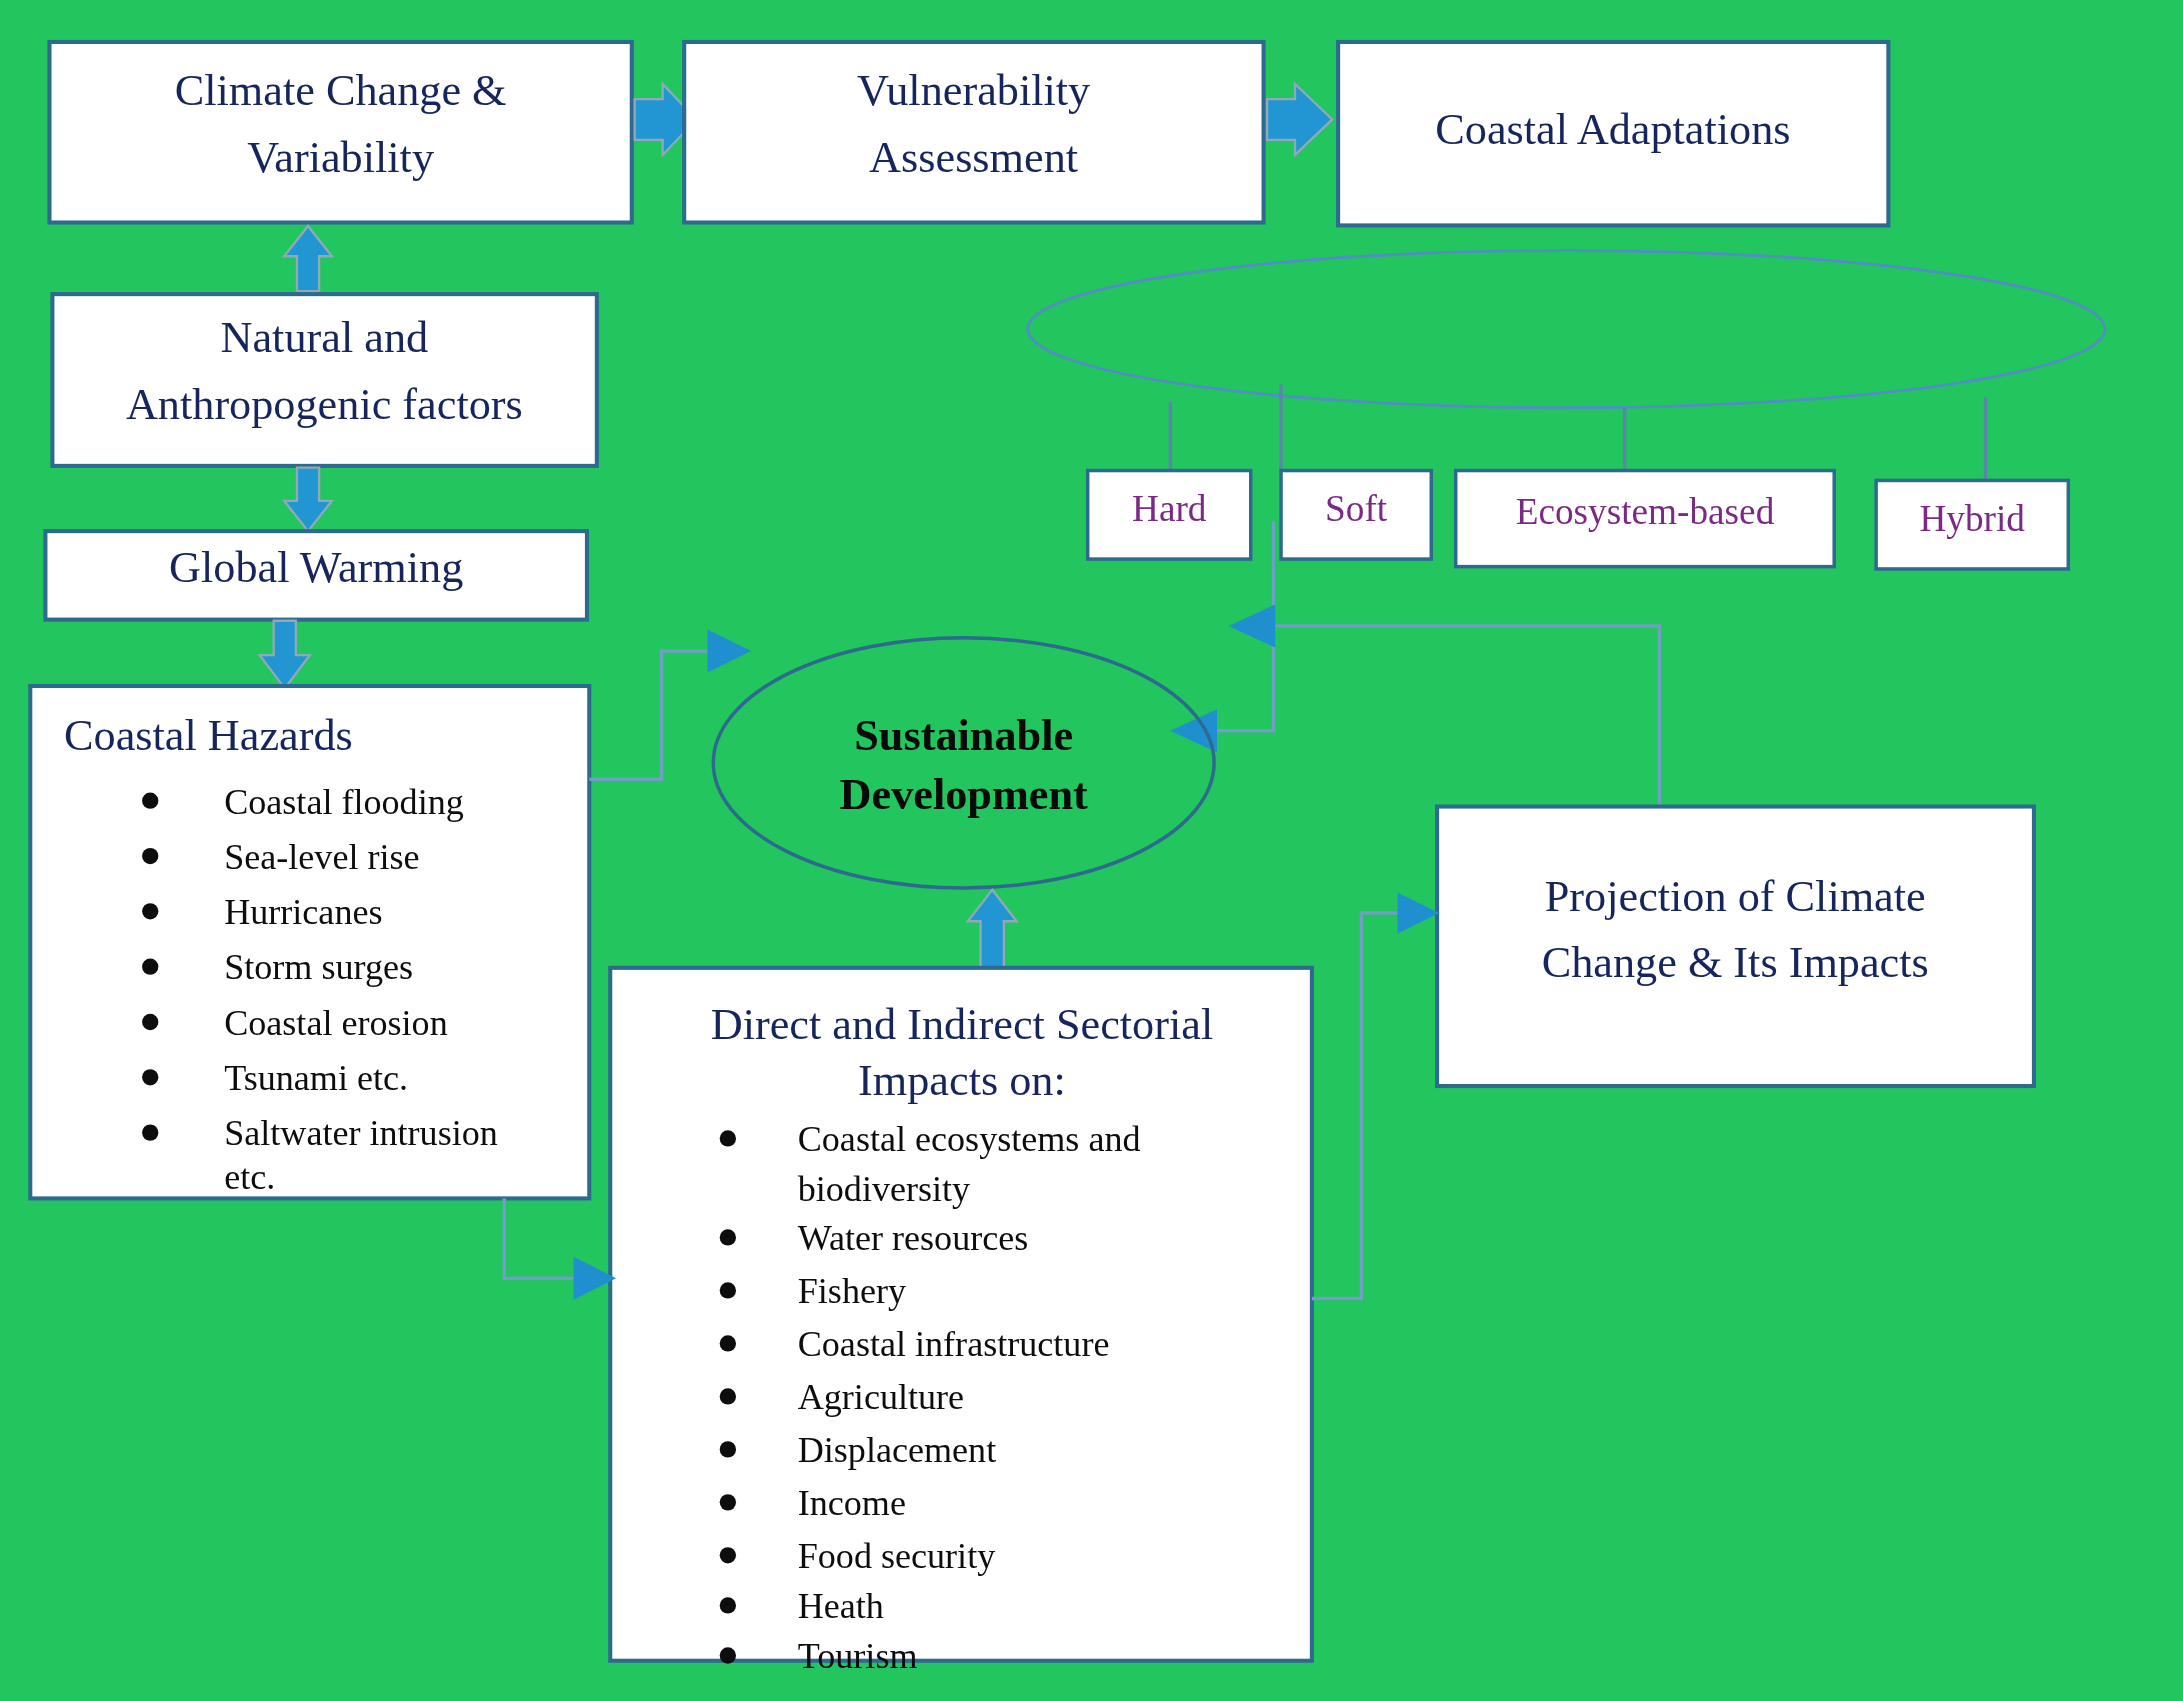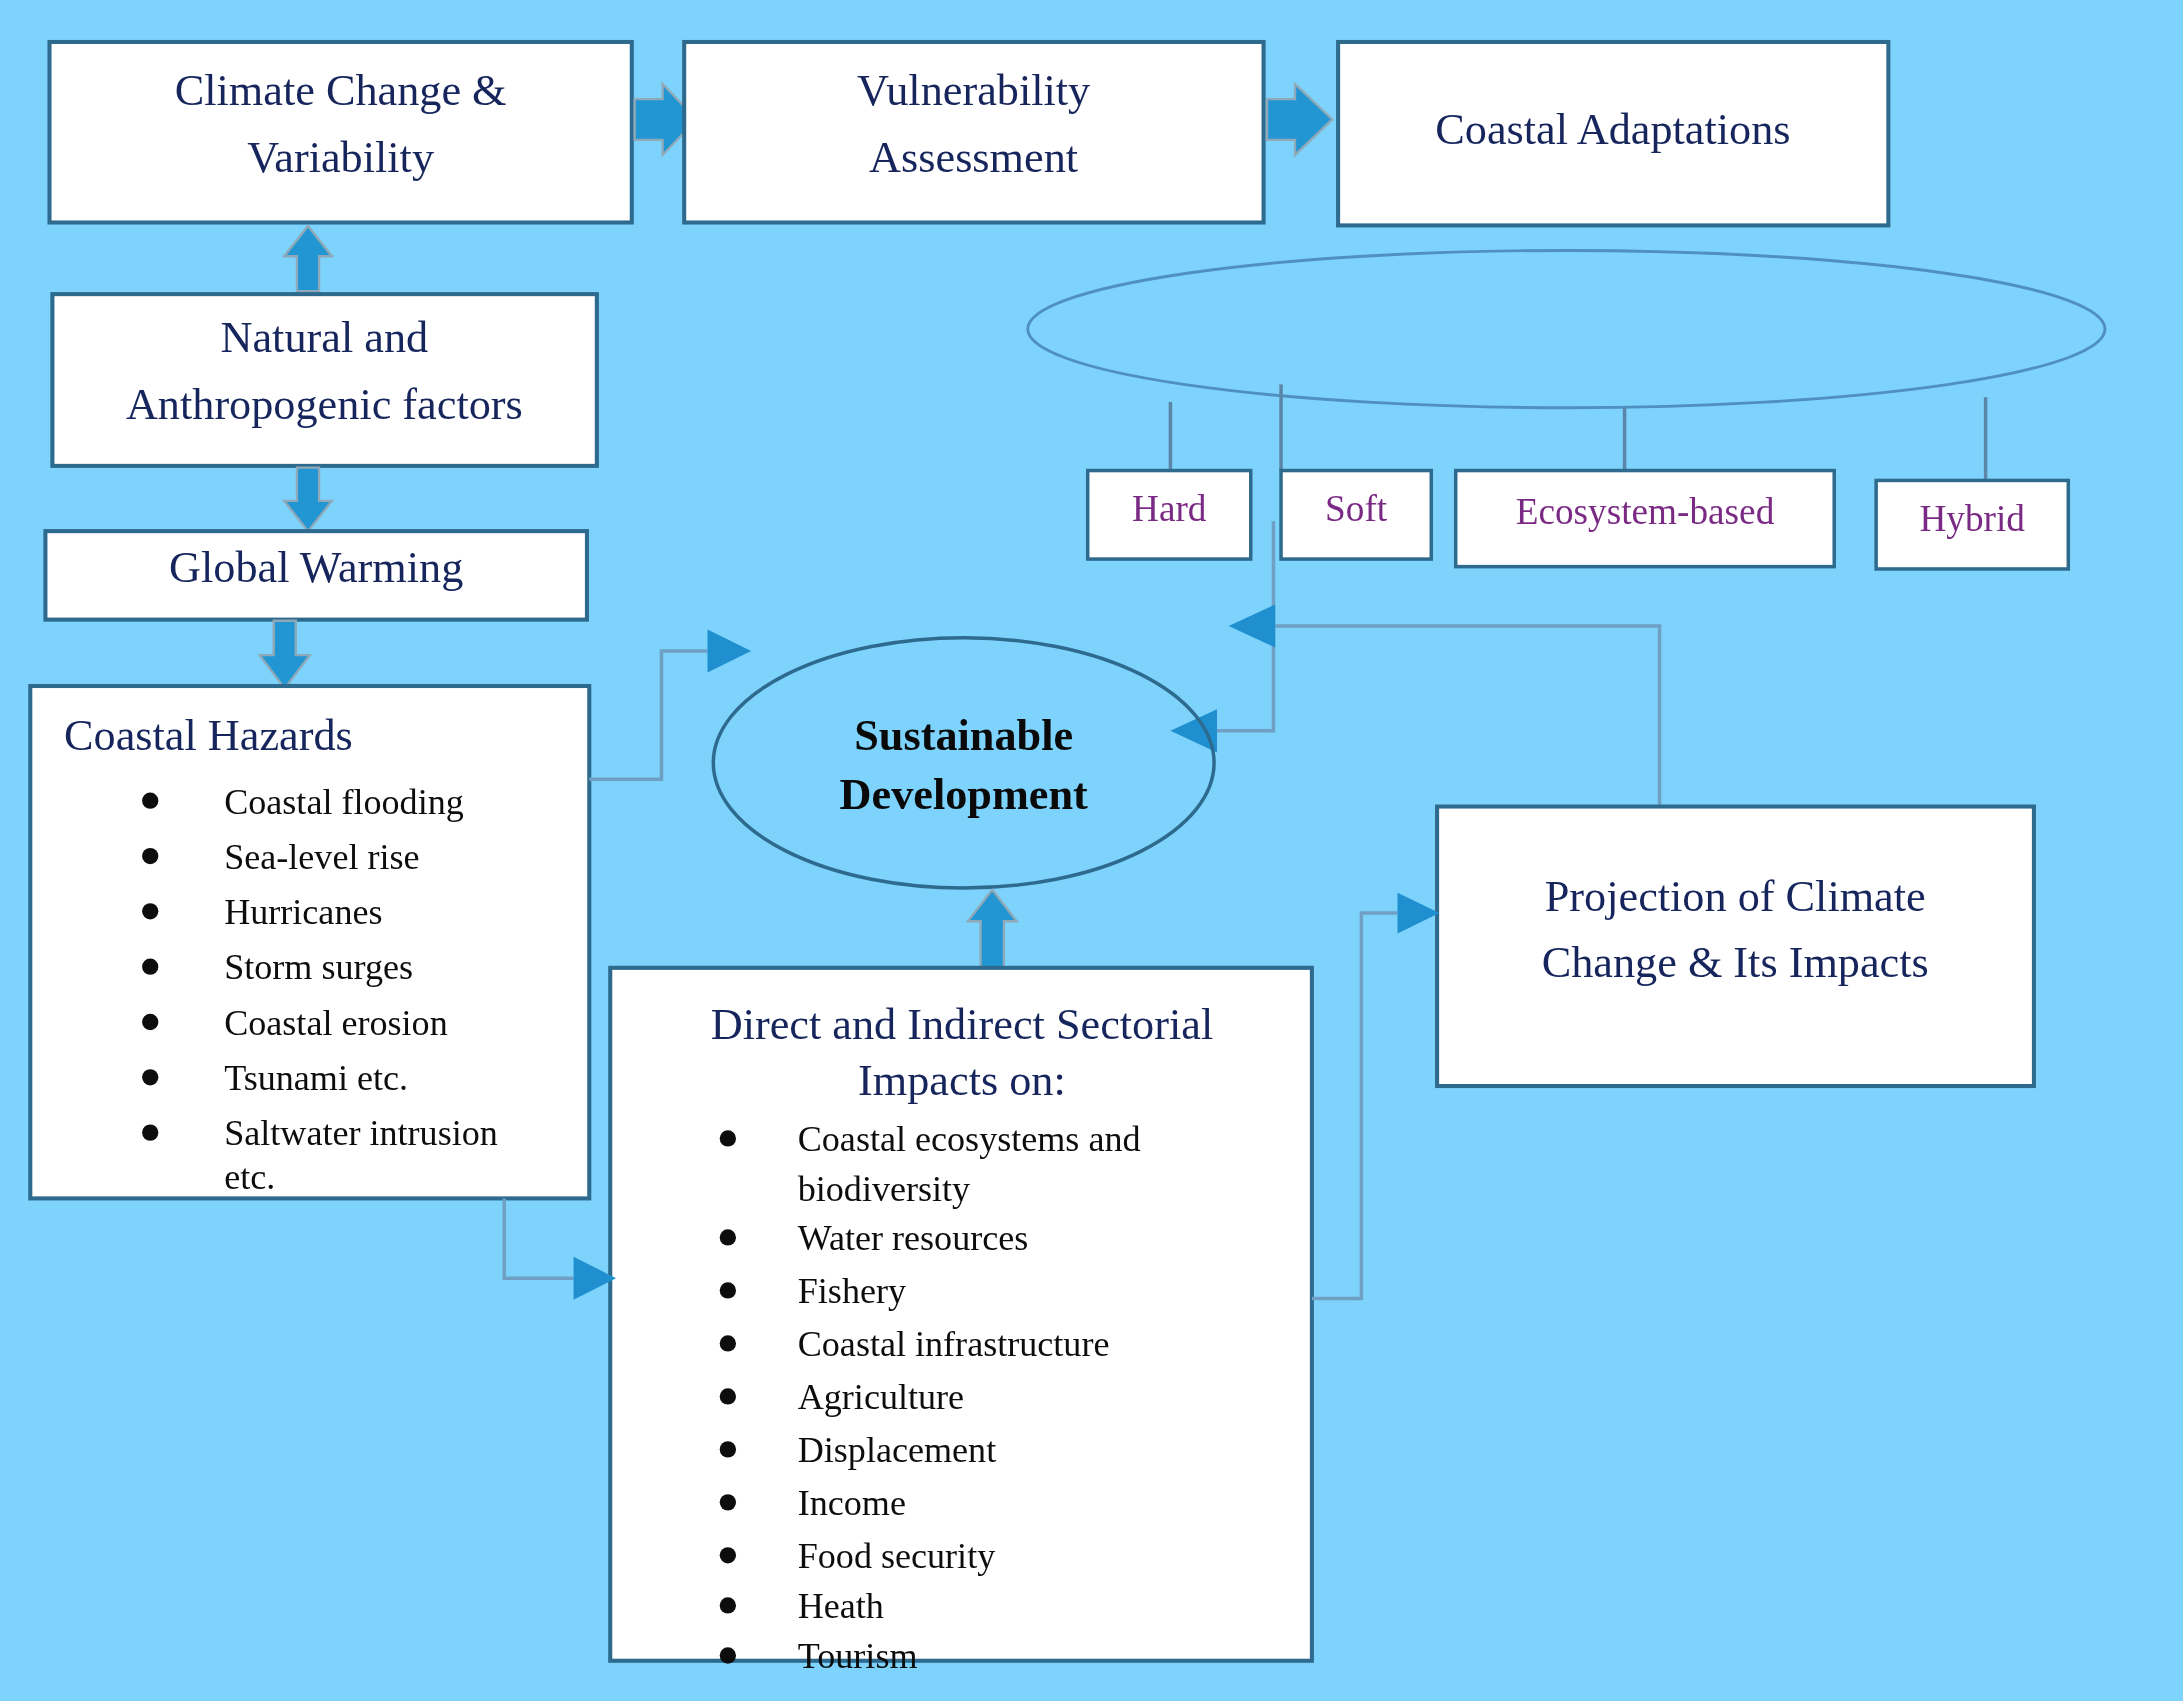--- a/index.html
+++ b/index.html
@@ -4,21 +4,21 @@
 <style>
   html, body {
     margin: 0;
     padding: 0;
     background: #ffffff;
   }
   #stage {
     position: relative;
     width: 2183px;
     height: 1701px;
-    background: #7dd3fc;
+    background: #22c55e;
     font-family: "Liberation Serif", "DejaVu Serif", serif;
     overflow: hidden;
   }
   #diagram {
     position: absolute;
     left: 0;
     top: 0;
     width: 2183px;
     height: 1701px;
   }

